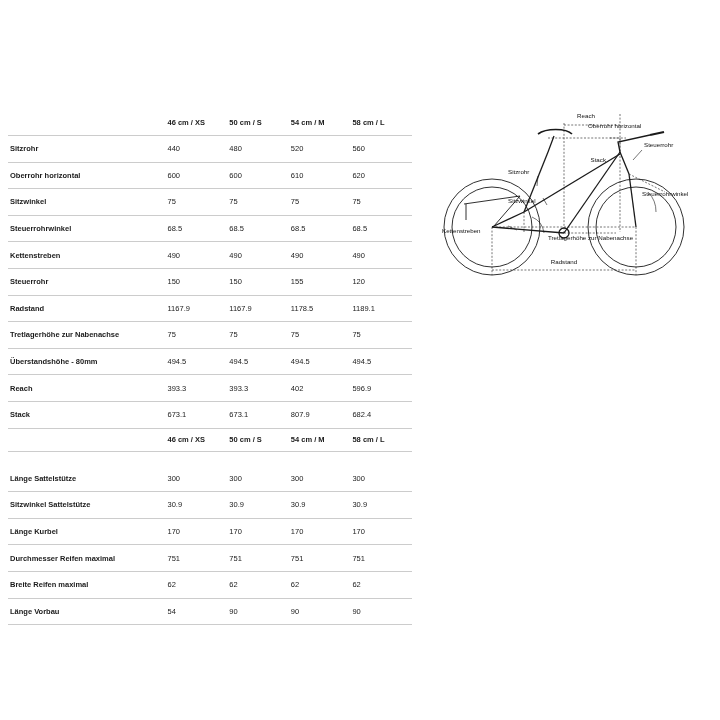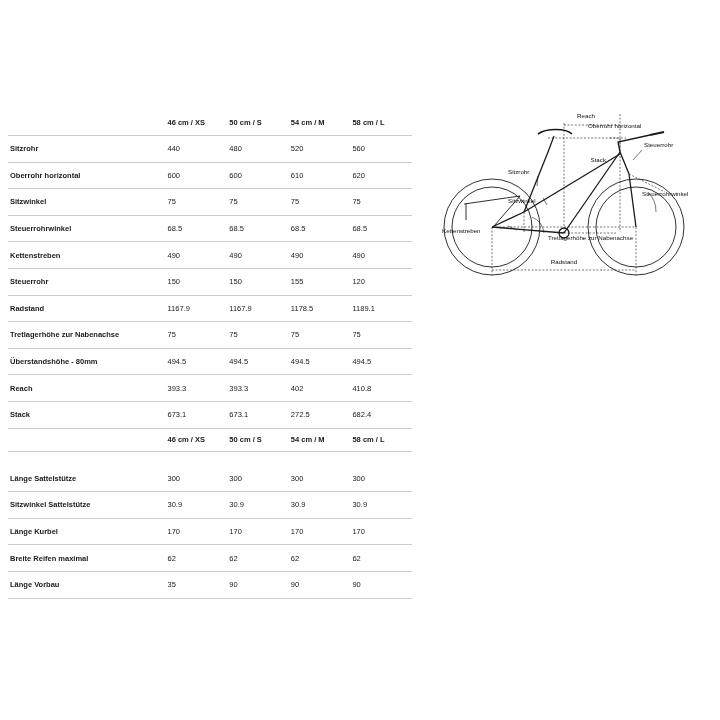--- a/index.html
+++ b/index.html
@@ -157,27 +157,27 @@
         <td class="val">494.5</td>
         <td class="val">494.5</td>
         <td class="val">494.5</td>
         <td class="val">494.5</td>
       </tr>
       <tr>
         <td class="label">Reach</td>
         <td class="val">393.3</td>
         <td class="val">393.3</td>
         <td class="val">402</td>
-        <td class="val">410.8</td>
+        <td class="val">596.9</td>
       </tr>
       <tr>
         <td class="label">Stack</td>
         <td class="val">673.1</td>
         <td class="val">673.1</td>
-        <td class="val">272.5</td>
+        <td class="val">807.9</td>
         <td class="val">682.4</td>
       </tr>
 
       <tr class="subhead">
         <td class="label"></td>
         <td class="val">46 cm / XS</td>
         <td class="val">50 cm / S</td>
         <td class="val">54 cm / M</td>
         <td class="val">58 cm / L</td>
       </tr>
@@ -205,29 +205,36 @@
         <td class="val">30.9</td>
       </tr>
       <tr>
         <td class="label">Länge Kurbel</td>
         <td class="val">170</td>
         <td class="val">170</td>
         <td class="val">170</td>
         <td class="val">170</td>
       </tr>
       <tr>
+        <td class="label">Durchmesser Reifen maximal</td>
+        <td class="val">751</td>
+        <td class="val">751</td>
+        <td class="val">751</td>
+        <td class="val">751</td>
+      </tr>
+      <tr>
         <td class="label">Breite Reifen maximal</td>
         <td class="val">62</td>
         <td class="val">62</td>
         <td class="val">62</td>
         <td class="val">62</td>
       </tr>
       <tr>
         <td class="label">Länge Vorbau</td>
-        <td class="val">35</td>
+        <td class="val">54</td>
         <td class="val">90</td>
         <td class="val">90</td>
         <td class="val">90</td>
       </tr>
     </tbody>
   </table>
 
   <div class="diagram">
     <svg width="292" height="200" viewBox="0 0 292 200">
       <g fill="none" stroke="#1a1a1a" stroke-width="0.9">

